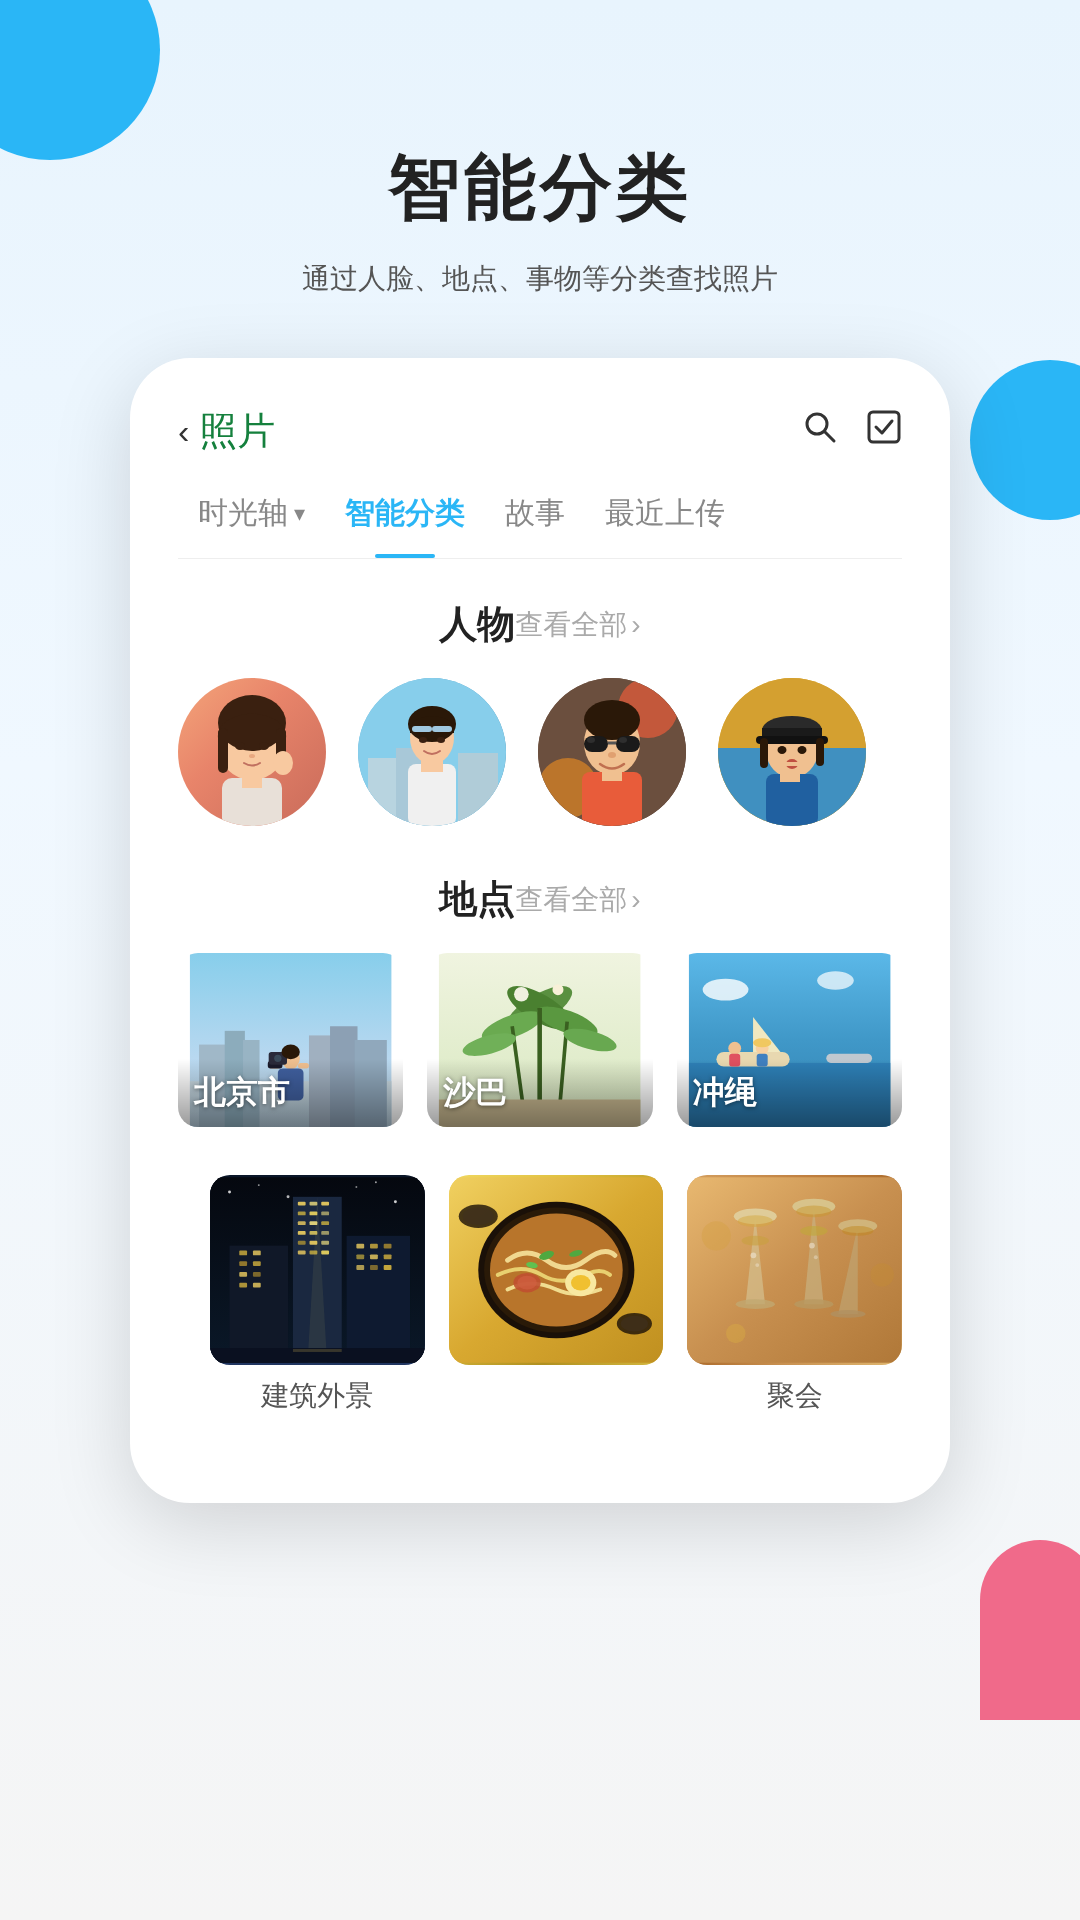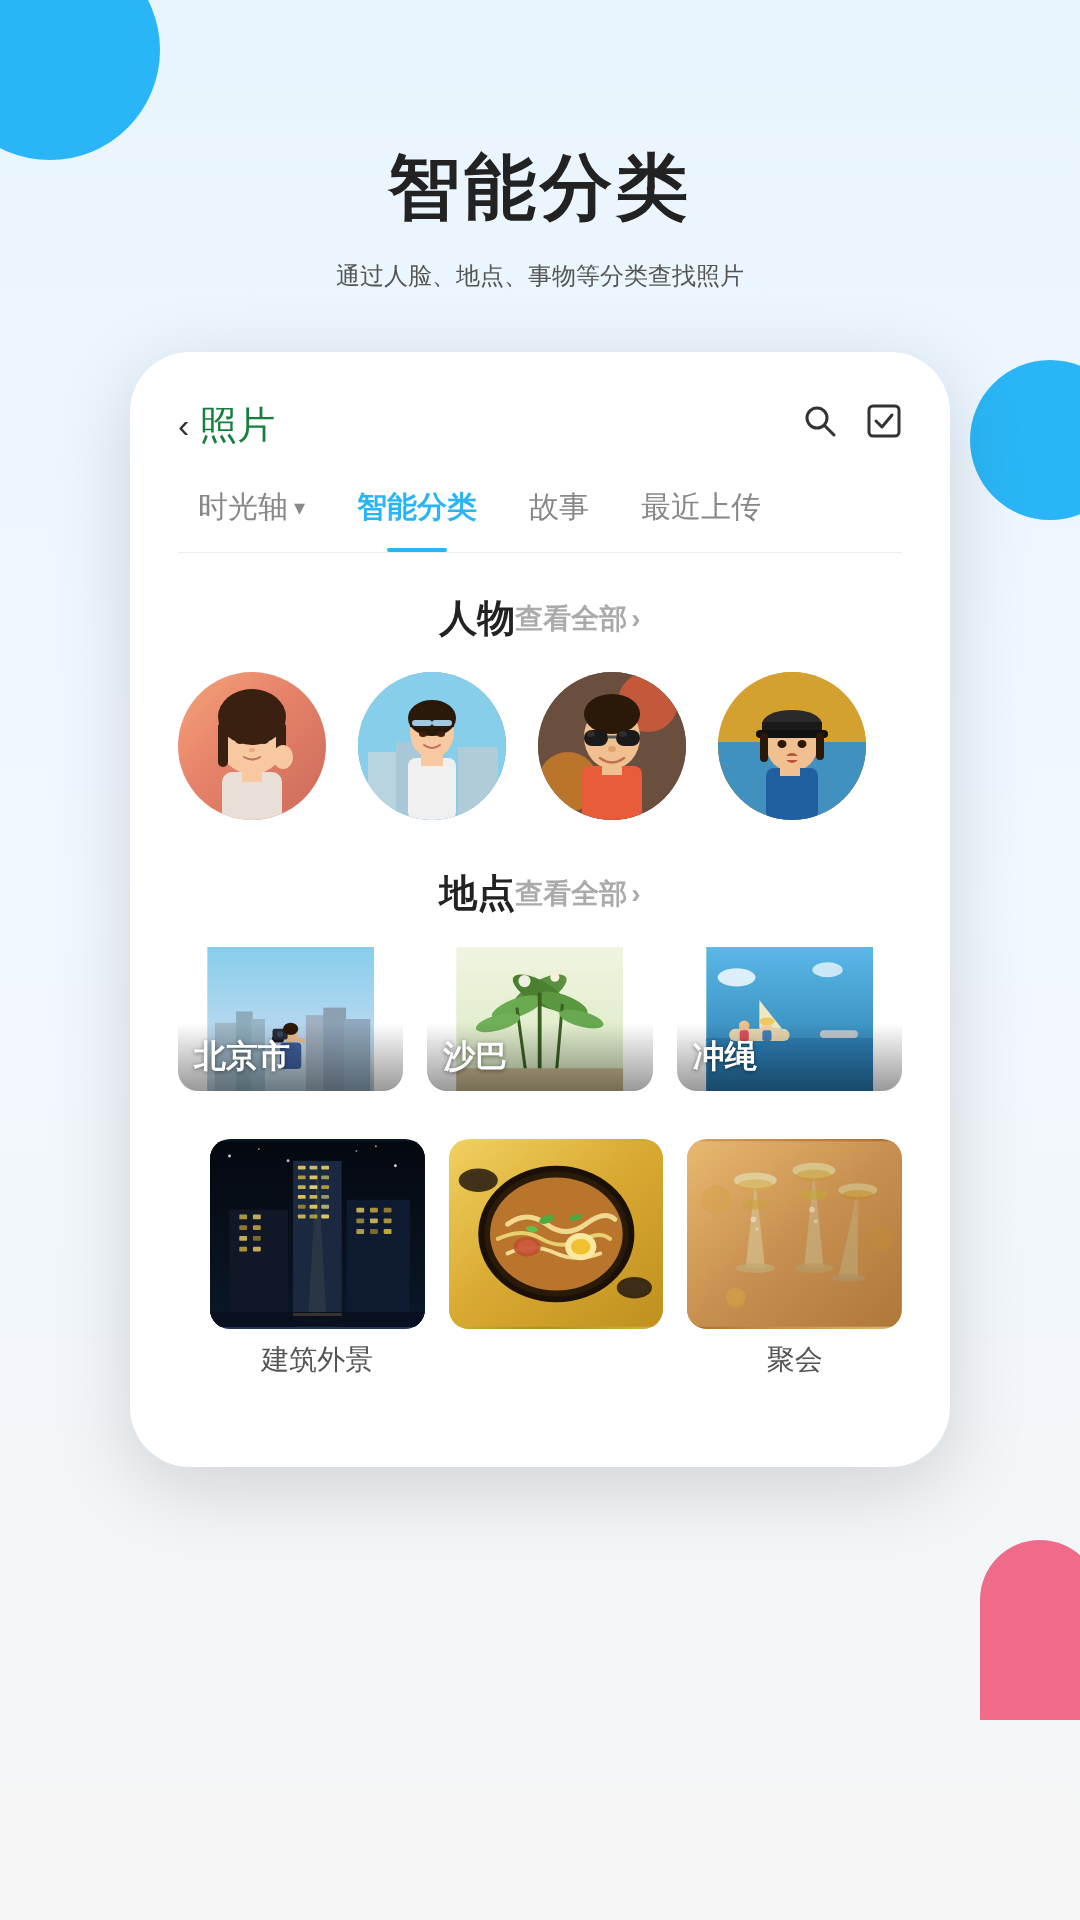--- a/index.html
+++ b/index.html
@@ -59,21 +59,21 @@
 
     .main-title {
       font-size: 72px;
       font-weight: 800;
       color: #222;
       letter-spacing: 4px;
       margin-bottom: 24px;
     }
 
     .sub-title {
-      font-size: 24px;
+      font-size: 28px;
       color: #555;
       font-weight: 400;
     }
 
     
     .phone-mockup {
       position: relative;
       z-index: 2;
       width: 820px;
       margin: 0 auto;
@@ -122,21 +122,21 @@
 
     .top-icon {
       font-size: 36px;
       color: #333;
     }
 
     
     .tab-bar {
       display: flex;
       align-items: center;
-      gap: 12px;
+      gap: 0;
       margin-bottom: 40px;
       border-bottom: 1px solid #eee;
       padding-bottom: 0;
     }
 
     .tab-item {
       font-size: 30px;
       color: #888;
       padding: 0 20px 24px;
       cursor: pointer;
@@ -184,21 +184,20 @@
       font-weight: 700;
       color: #222;
     }
 
     .see-all {
       font-size: 28px;
       color: #aaa;
       display: flex;
       align-items: center;
       gap: 4px;
-      font-weight: bold;
     }
 
     
     .people-row {
       display: flex;
       gap: 32px;
     }
 
     .avatar-circle {
       width: 148px;
@@ -229,21 +228,21 @@
     .avatar-4 { background: linear-gradient(135deg, #f0c040 0%, #d4a030 50%, #8b6520 100%); }
 
     
     .location-grid {
       display: flex;
       gap: 24px;
     }
 
     .location-card {
       flex: 1;
-      height: 144px;
+      height: 174px;
       border-radius: 20px;
       overflow: hidden;
       position: relative;
     }
 
     .location-bg {
       width: 100%;
       height: 100%;
     }
 

